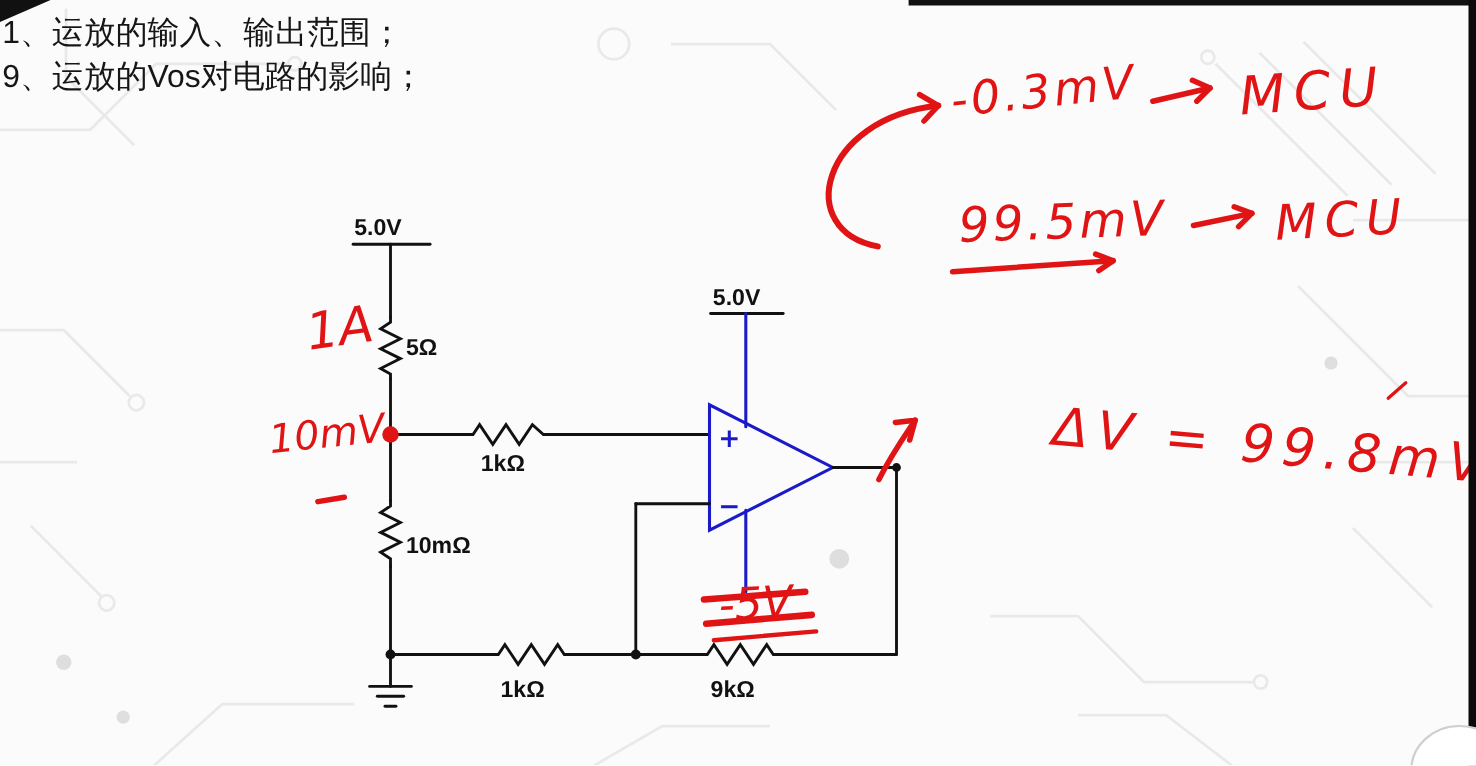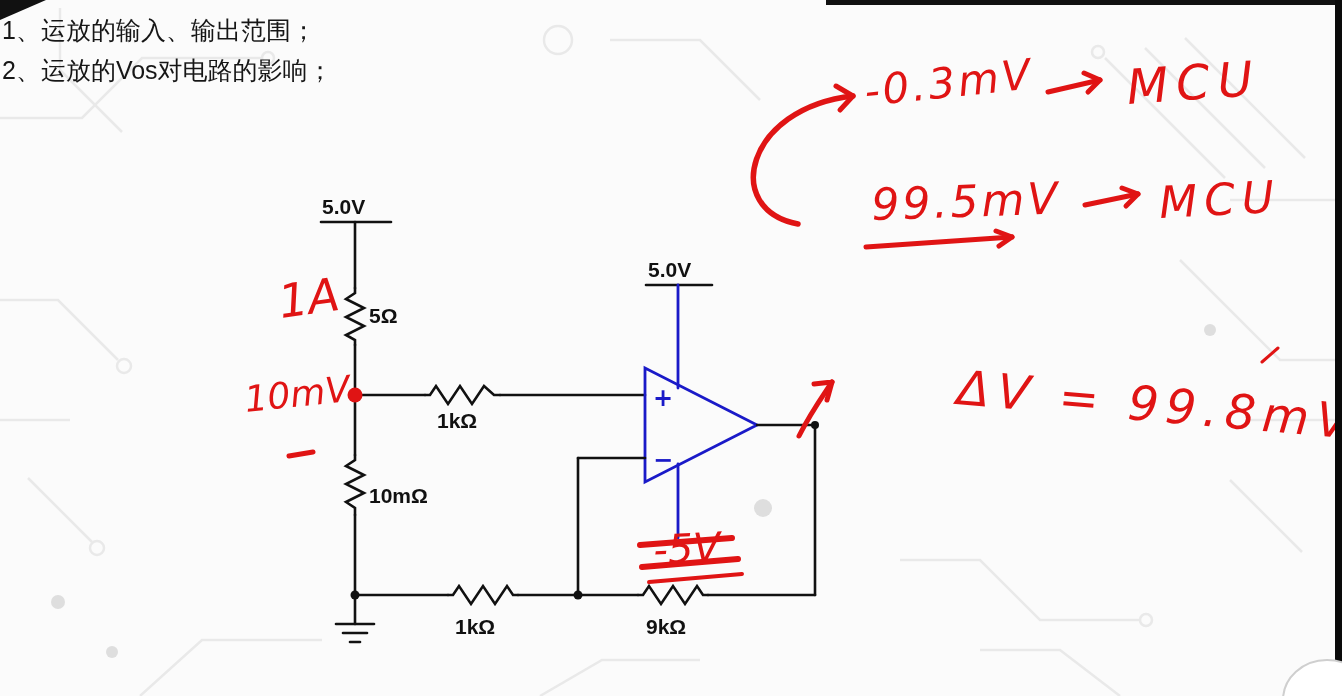--- a/index.html
+++ b/index.html
@@ -1,19 +1,19 @@
 <!DOCTYPE html>
 <html><head>
 <meta charset="utf-8">
 <style>
   html,body{margin:0;padding:0;background:#ffffff;}
   .stage{position:relative;width:1342px;height:696px;background:#fbfbfb;overflow:hidden;
          font-family:"Liberation Sans",sans-serif;}
   .stage svg{position:absolute;left:0;top:0;}
-  .questions{position:absolute;left:2px;top:10px;color:#161616;font-size:25px;line-height:40px;
+  .questions{position:absolute;left:2px;top:10px;color:#161616;font-size:29px;line-height:40px;
              font-family:"Liberation Sans",sans-serif;z-index:5;}
   
   .lbl{font-family:"Liberation Sans",sans-serif;font-weight:700;font-size:21px;fill:#111;}
   .opsign{font-family:"DejaVu Sans",sans-serif;font-weight:700;font-size:24px;fill:#1a1ac8;}
   .hw{font-family:"DejaVu Sans",sans-serif;font-style:italic;fill:#e01414;}
   
   .w{stroke:#111;stroke-width:2.6;fill:none;stroke-linecap:round;}
   .b{stroke:#1a1ac8;stroke-width:2.8;fill:none;stroke-linecap:round;}
   .r{stroke:#e01414;fill:none;stroke-linecap:round;stroke-linejoin:round;}
   .bgp{stroke:#e9e9e9;stroke-width:2.5;fill:none;}
@@ -156,16 +156,16 @@
     </g>
 
     <polygon points="0,0 46,0 0,20" fill="#111"></polygon>
     <rect x="826" y="0" width="516" height="5" fill="#111"></rect>
     <rect x="1335" y="0" width="7" height="696" fill="#0a0a0a"></rect>
     <ellipse cx="1327" cy="700" rx="44" ry="40" fill="#ffffff" stroke="#cfcfcf" stroke-width="2"></ellipse>
   </svg>
 
   <div class="questions">
     <div>1、运放的输入、输出范围；</div>
-    <div>2、运放的Vos对电路的影响；</div>
+    <div>9、运放的Vos对电路的影响；</div>
   </div>
 
 </div>
 
 </body></html>

